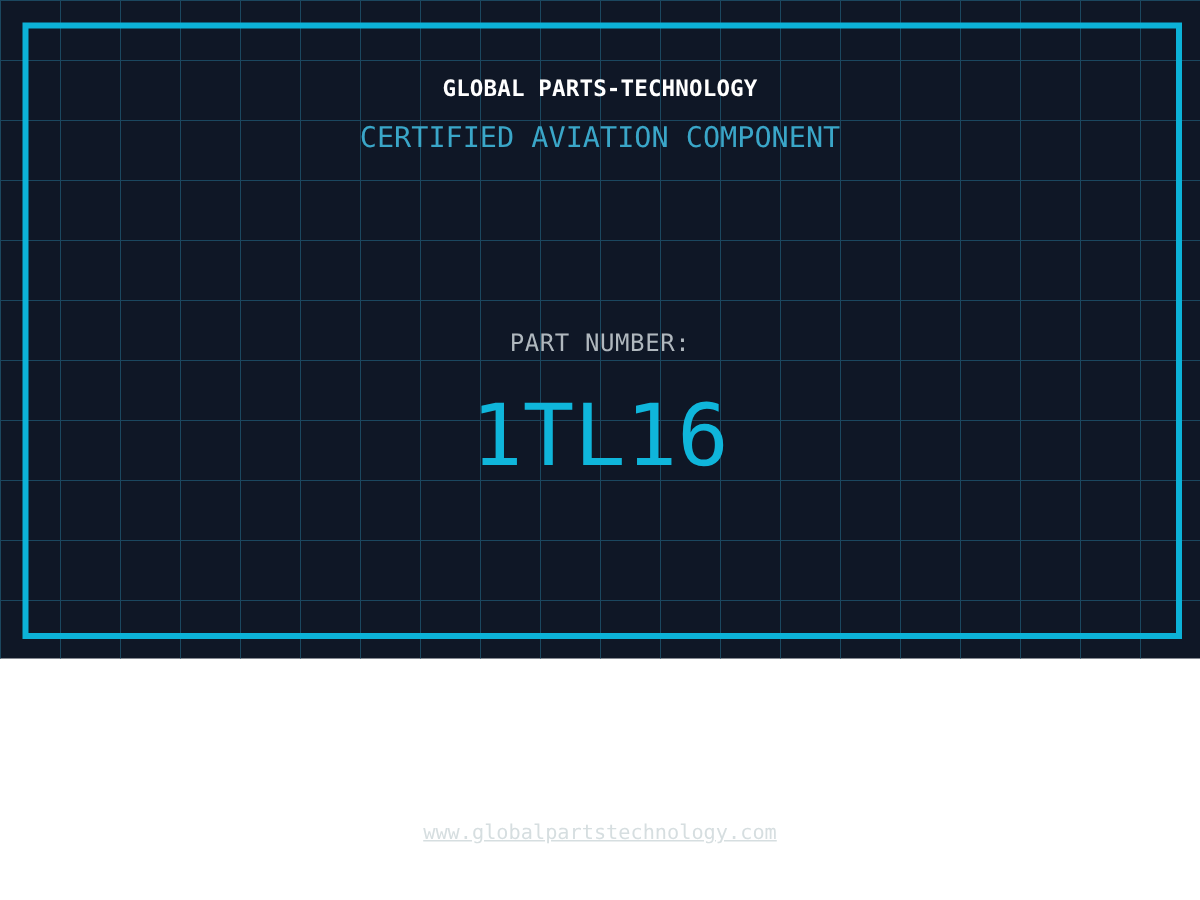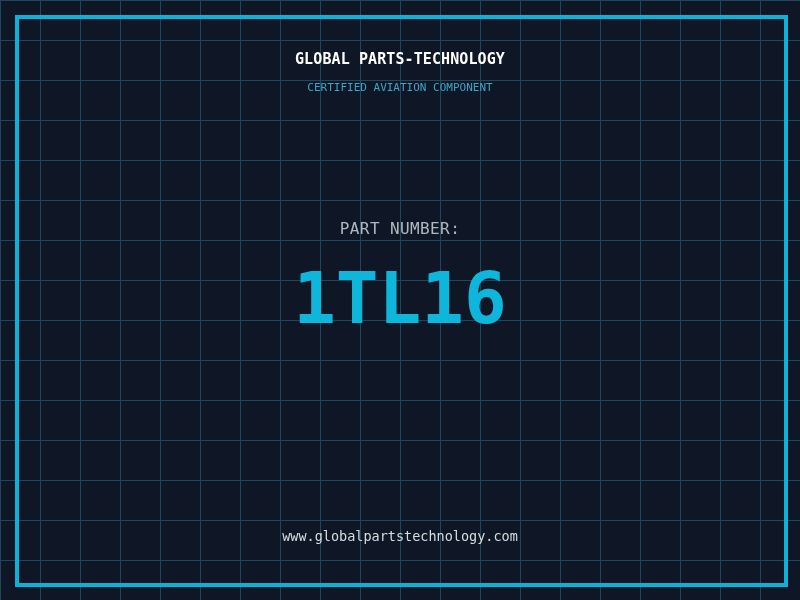--- a/index.html
+++ b/index.html
@@ -13,21 +13,21 @@
     --title_white: #ffffff;
   }
   * { margin: 0; padding: 0; box-sizing: border-box; }
   html, body {
     width: 800px; height: 600px;
     overflow: hidden;
     font-family: "DejaVu Sans Mono", "Liberation Mono", monospace;
   }
   .screen {
     position: relative;
-    width: 800px; height: 600px;
+    width: 800px; height: 439px;
     background-color: var(--background);
     background-image:
       linear-gradient(to right, var(--grid_line) 1px, transparent 1px),
       linear-gradient(to bottom, var(--grid_line) 1px, transparent 1px);
     background-size: 40px 40px;
   }
   .frame {
     position: absolute;
     left: 15px; top: 15px; right: 12px; bottom: 13px;
     border: 4px solid var(--frame);
@@ -41,41 +41,42 @@
   }
   .title {
     top: 50px;
     font-size: 15px;
     font-weight: bold;
     letter-spacing: 0.1px;
     color: var(--title_white);
   }
   .subtitle {
     top: 81px;
-    font-size: 11px;
+    font-size: 19px;
     color: var(--subtitle_cyan);
   }
   .part-label {
     top: 219px;
     font-size: 16px;
     letter-spacing: 0.4px;
     color: var(--label_gray);
     text-align: center;
   }
   .part-number {
     top: 263px;
-    font-size: 71px;
-    font-weight: bold;
+    font-size: 57px;
+    font-weight: normal;
     line-height: 1;
     color: var(--part_cyan);
   }
   .website {
-    top: 528px;
+    top: 547px;
     font-size: 13.5px;
     color: var(--url_light);
+    text-decoration: underline;
   }
 </style>
 </head>
 <body>
 
 <div class="screen">
   <div class="frame"></div>
 
   <div class="txt title">GLOBAL PARTS-TECHNOLOGY</div>
 

